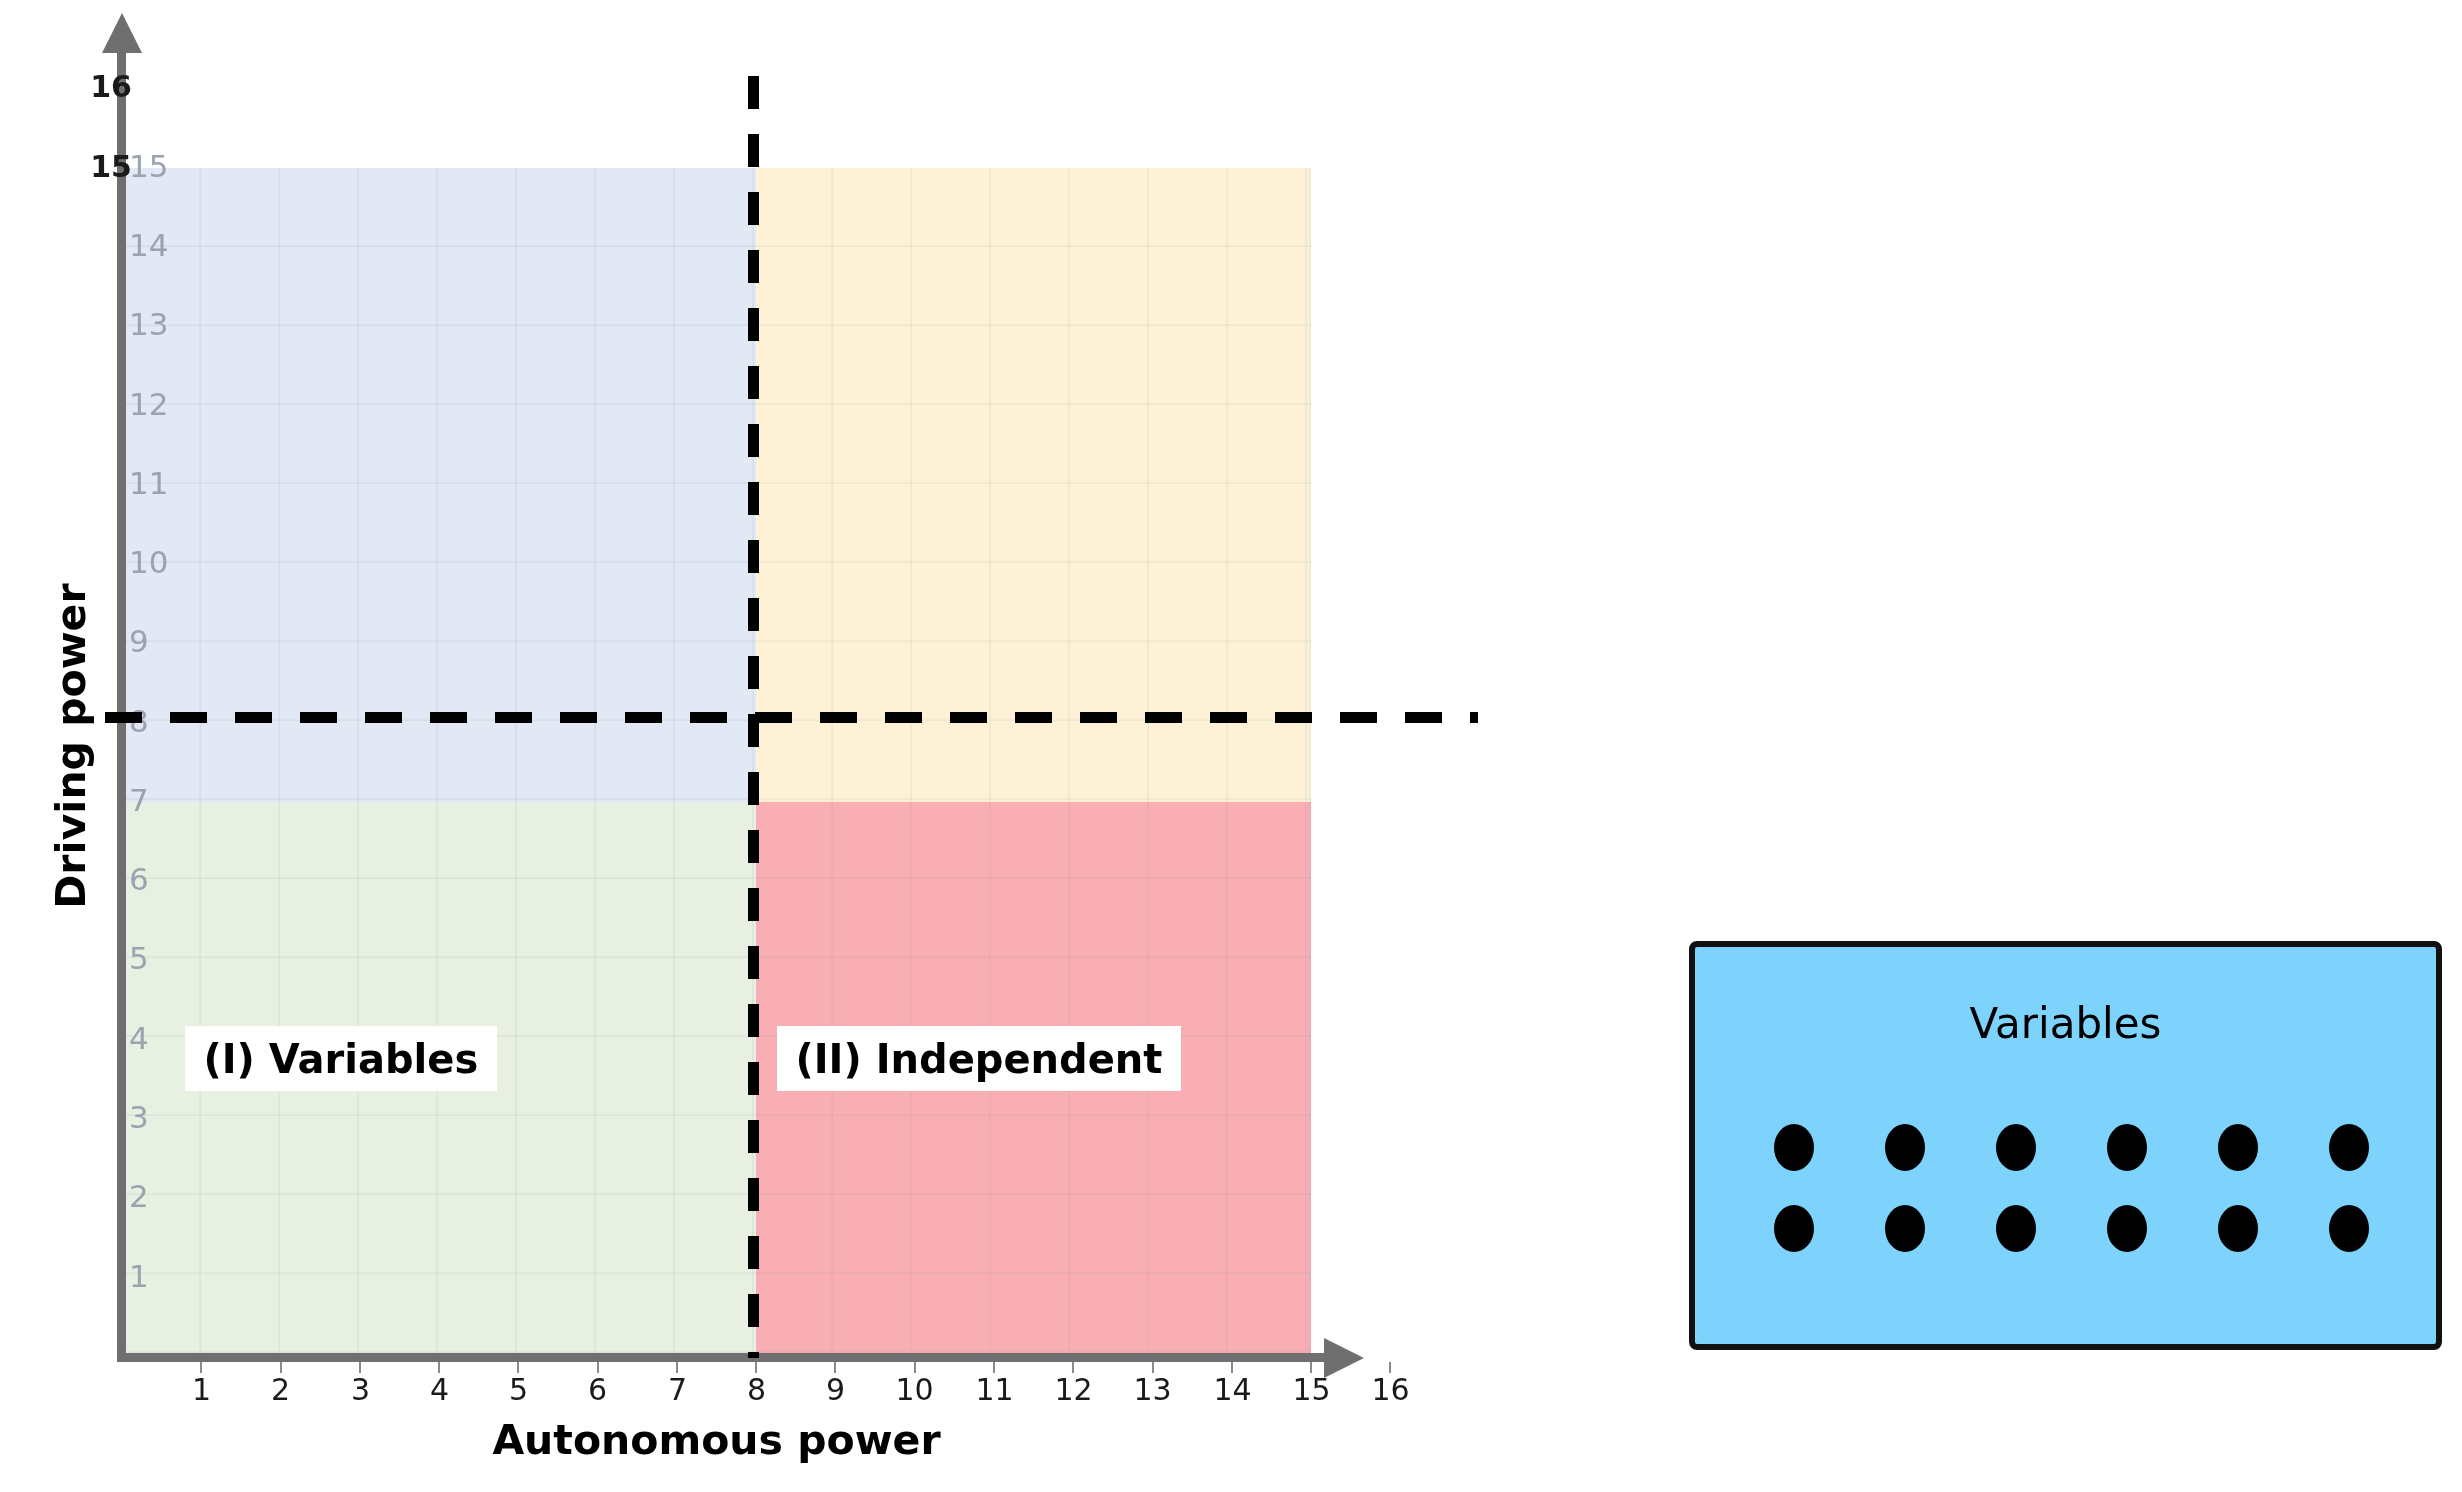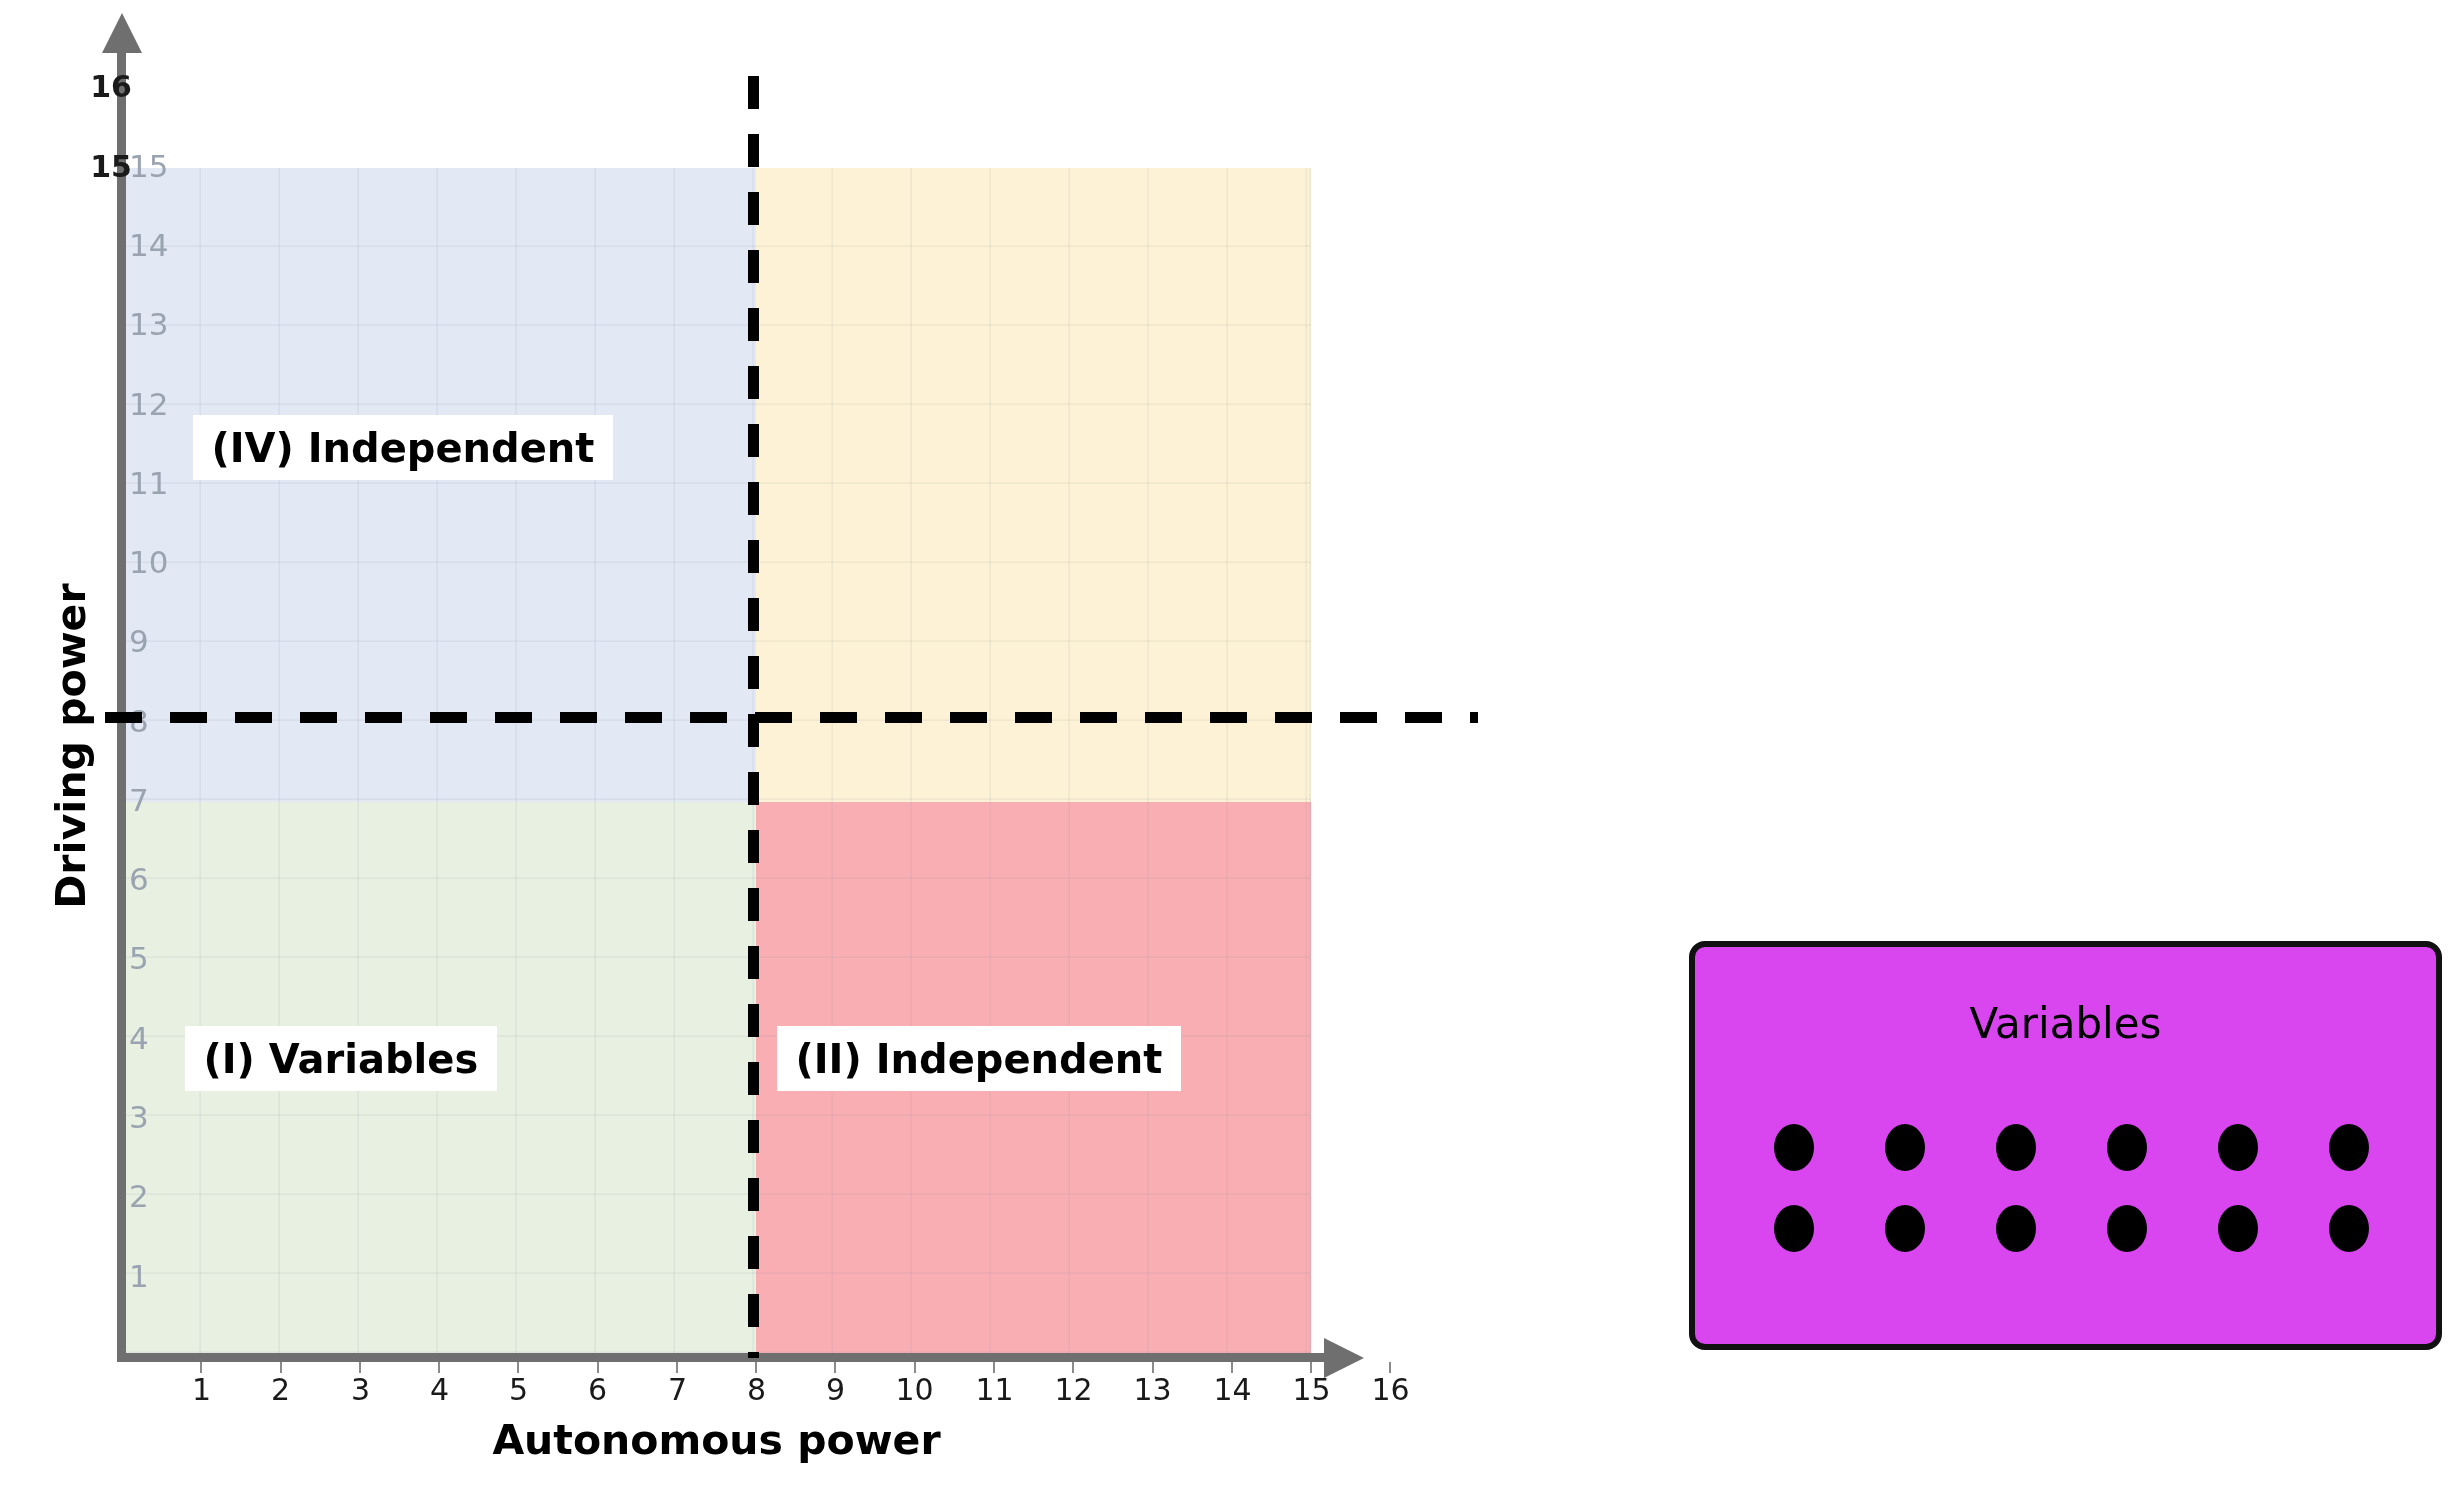--- a/index.html
+++ b/index.html
@@ -63,21 +63,21 @@
 
   
   #x-axis-title{position:absolute;left:122px;top:1416px;width:1189px;
         text-align:center;font-size:41px;font-weight:700;color:#000;}
   #y-axis-title{position:absolute;left:-212px;top:722px;width:566px;
         text-align:center;font-size:41px;font-weight:700;color:#000;
         transform:rotate(-90deg);transform-origin:center center;}
 
   
   #legend-box{position:absolute;left:1689px;top:941px;width:753px;height:409px;
-        border:6.4px solid #111;border-radius:16px;background:#d946ef;box-sizing:border-box;}
+        border:6.4px solid #111;border-radius:8px;background:#7dd3fc;box-sizing:border-box;}
   #legend-title{position:absolute;left:0;top:52px;width:100%;text-align:center;
         font-size:42px;font-weight:400;color:#000;}
   .dot-grid{position:absolute;left:44px;top:177px;width:665px;
         display:grid;grid-template-columns:repeat(6,1fr);
         row-gap:34px;justify-items:center;}
   .dot{width:40px;height:47px;border-radius:50%;background:#000;}
 </style>
 </head>
 <body>
 
@@ -150,21 +150,20 @@
   <div id="yticks-outer-layer">
       <div class="ytick-out" style="top: 88px;">16</div>
       <div class="ytick-out" style="top: 168px;">15</div>
     </div>
 
   <div class="vdash"></div>
   <div class="hdash"></div>
 
   <div class="qlabel" style="left:185px;top:1026px;">(I) Variables</div>
   <div class="qlabel" style="left:777px;top:1026px;">(II) Independent</div>
-  <div class="qlabel" style="left:193px;top:415px;">(IV) Independent</div>
 
   <div id="x-axis-title">Autonomous power</div>
   <div id="y-axis-title">Driving power</div>
 </div>
 
 <div id="legend-box">
   <div id="legend-title">Variables</div>
   <div class="dot-grid" id="legend-dots">
       <div class="dot" style="background: rgb(0, 0, 0);"></div>
       <div class="dot" style="background: rgb(0, 0, 0);"></div>

